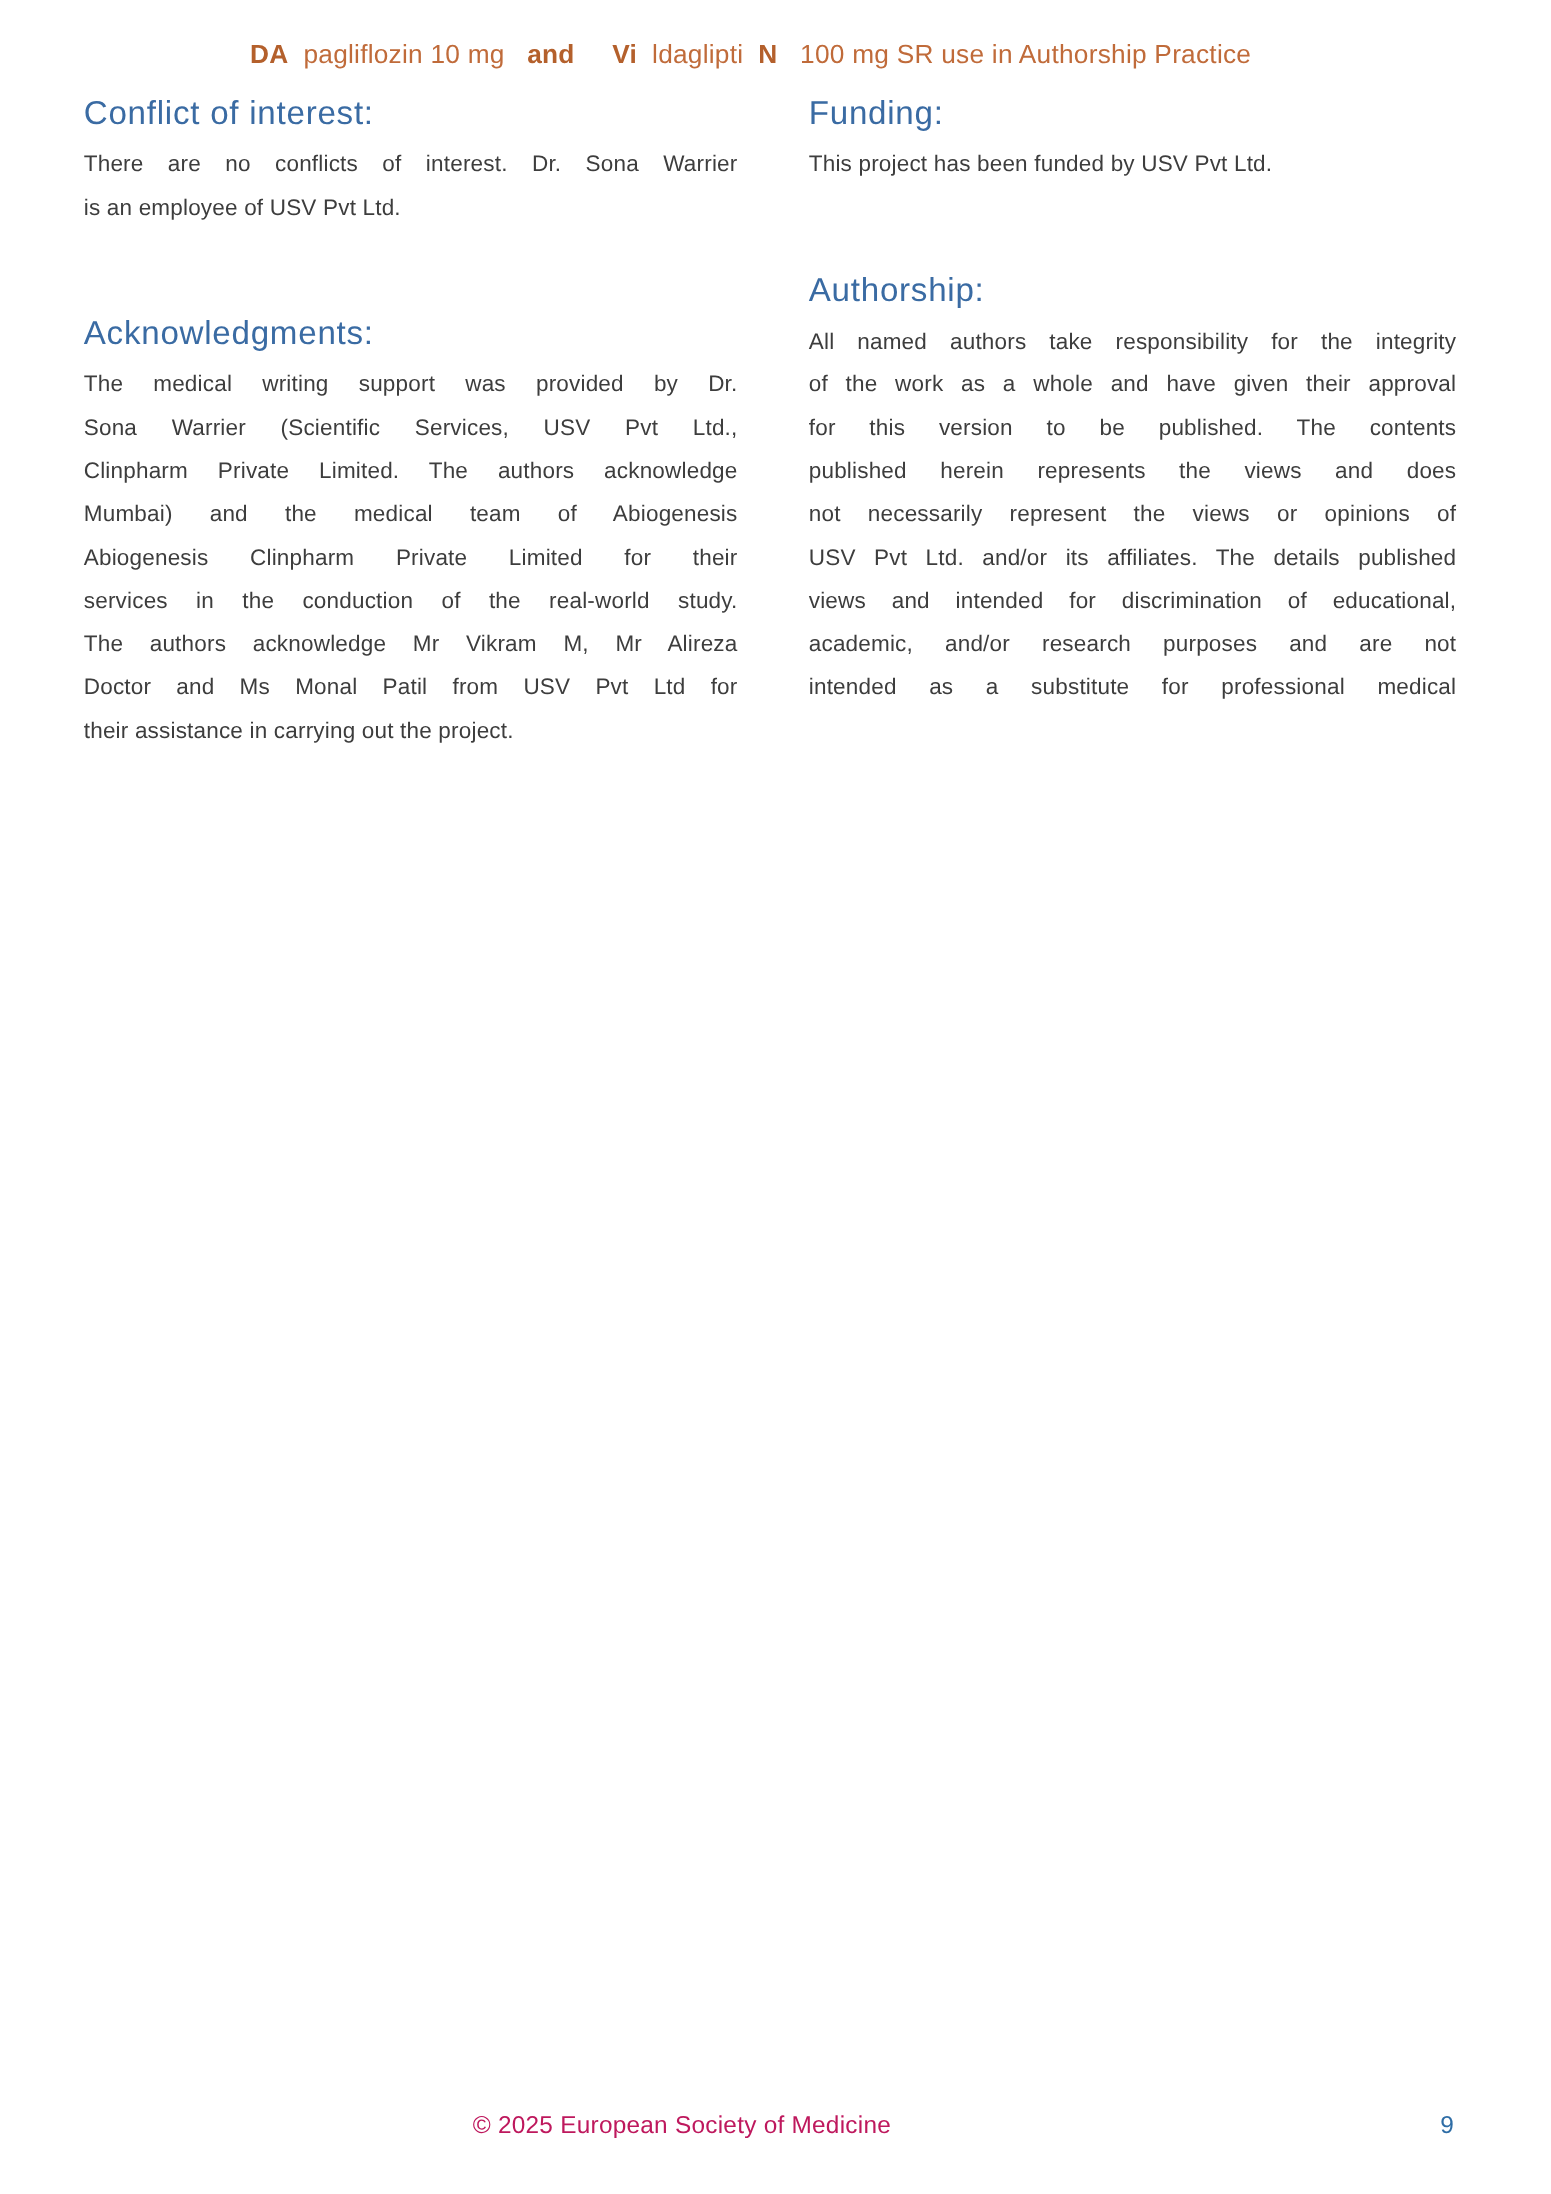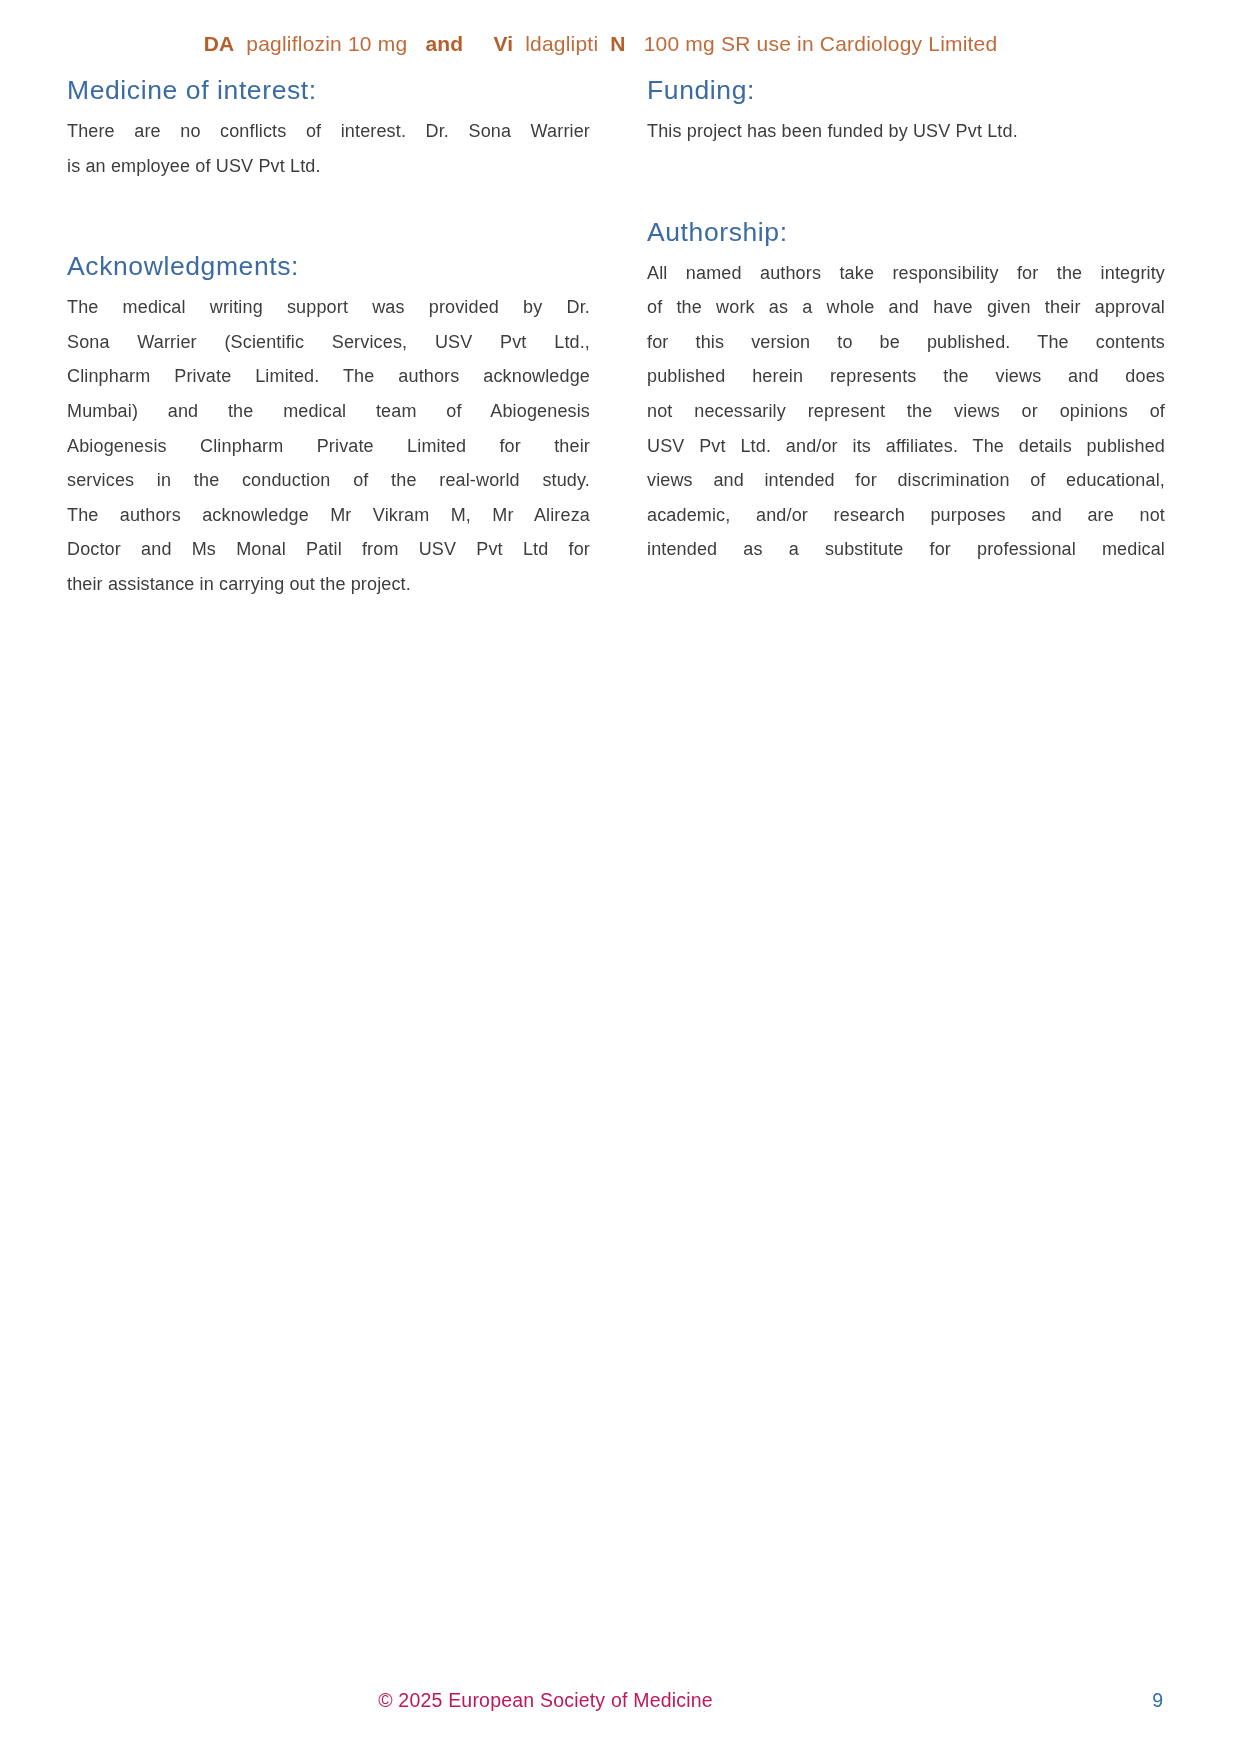--- a/index.html
+++ b/index.html
@@ -63,29 +63,29 @@
     font-size:19.5px; line-height:26px;
     color:#2e6da6;
   }
 </style>
 </head>
 <body>
 
 <div class="page">
 
   <div class="running-head">
-    <span class="b">DA</span><span>pagliflozin 10 mg </span><span class="b">and</span><span> </span><span class="b">Vi</span><span>ldaglipti</span><span class="b">N</span><span> 100 mg SR use in Cardiology Limited</span>
+    <span class="b">DA</span><span>pagliflozin 10 mg </span><span class="b">and</span><span> </span><span class="b">Vi</span><span>ldaglipti</span><span class="b">N</span><span> 100 mg SR use in Authorship Practice</span>
   </div>
 
   <div class="columns">
 
     <div class="col col-left">
 
       <section>
-        <h2 class="section-heading">Medicine of interest:</h2>
+        <h2 class="section-heading">Conflict of interest:</h2>
         <div class="para">
           <div class="line">There are no conflicts of interest. Dr. Sona Warrier</div>
           <div class="line last">is an employee of USV Pvt Ltd.</div>
         </div>
       </section>
 
       <section>
         <h2 class="section-heading">Acknowledgments:</h2>
         <div class="para">
           <div class="line">The medical writing support was provided by Dr.</div>

